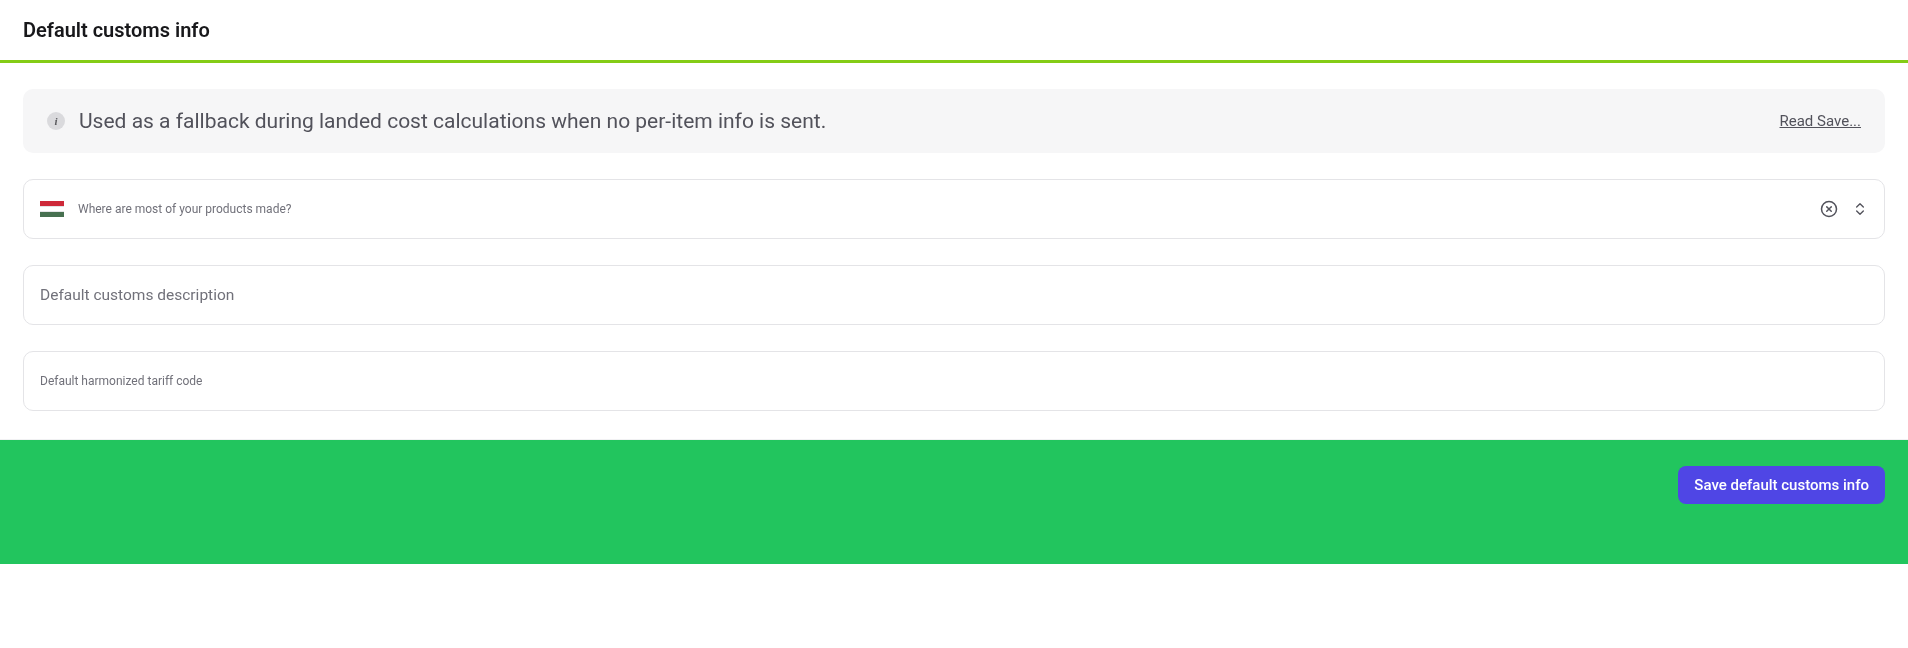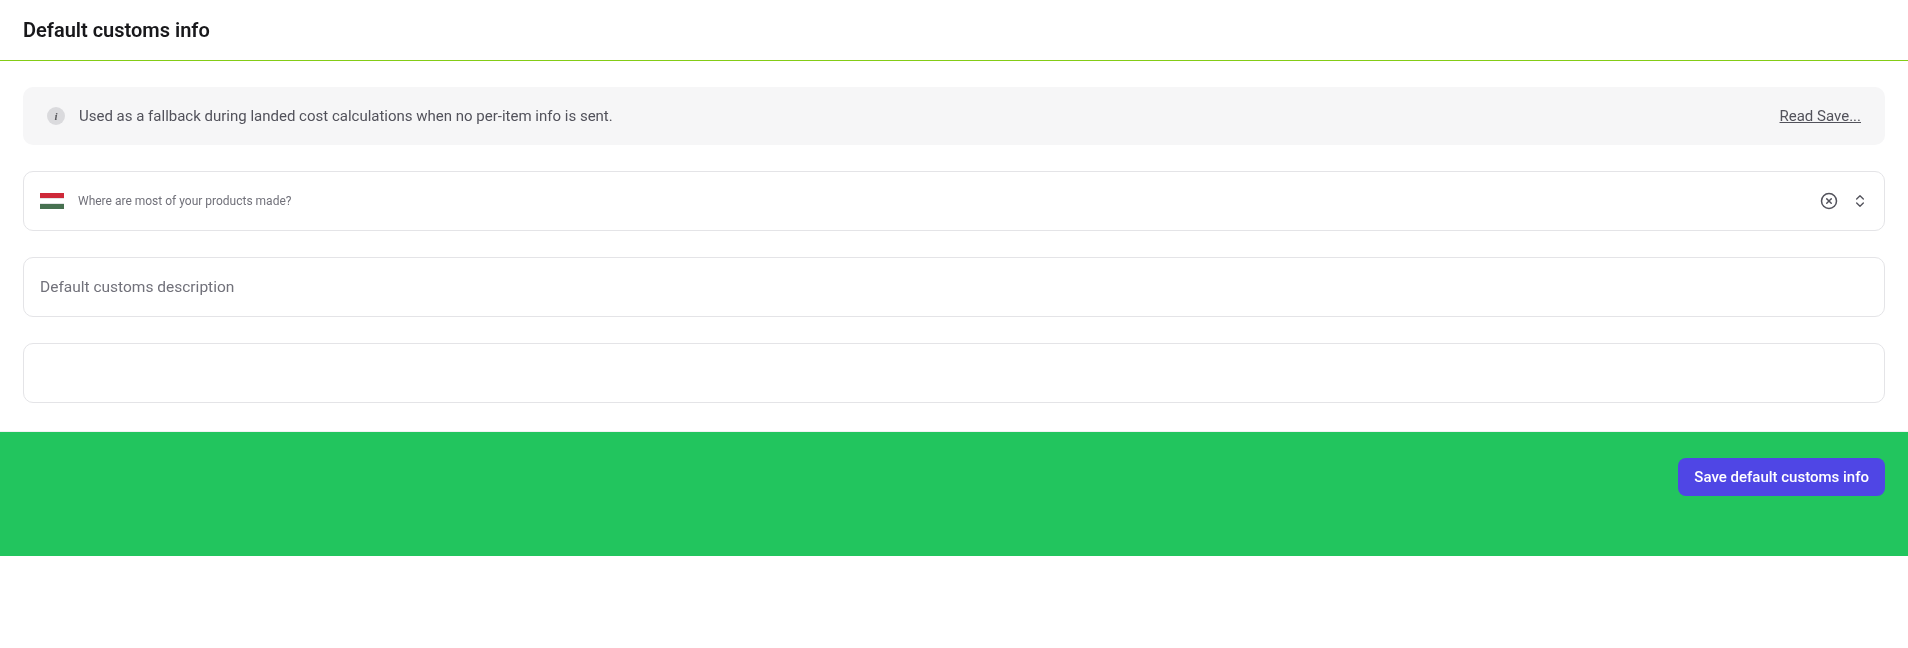--- a/index.html
+++ b/index.html
@@ -7,21 +7,21 @@
       padding: 0;
       box-sizing: border-box;
     }
     body {
       font-family: -apple-system, BlinkMacSystemFont, "Segoe UI", Roboto, Helvetica, Arial, sans-serif;
       background: #ffffff;
       color: #18181b;
     }
     .header {
       padding: 18px 23px;
-      border-bottom: 1px solid #84cc16;
+      border-bottom: 3px solid #84cc16;
     }
     .header h1 {
       font-size: 20px;
       font-weight: 600;
       color: #18181b;
     }
     .content {
       padding: 26px 23px 28px 23px;
       display: flex;
       flex-direction: column;
@@ -45,21 +45,21 @@
       justify-content: center;
       flex-shrink: 0;
       font-size: 11px;
       font-weight: 600;
       font-style: italic;
       color: #5a5a5e;
       font-family: Georgia, serif;
     }
     .info-text {
       flex: 1;
-      font-size: 15px;
+      font-size: 21px;
       color: #52525b;
     }
     .info-link {
       font-size: 15px;
       color: #52525b;
       text-decoration: underline;
       cursor: pointer;
     }
     .field {
       border: 1px solid #e4e4e7;
@@ -182,20 +182,21 @@
       </span>
     </div>
   </div>
 
   <div class="field">
     <input type="text" class="field-input" placeholder="Default customs description" style="">
   </div>
 
   <div class="field">
     <div class="field-body">
+      <div class="field-label">Default harmonized tariff code</div>
     </div>
   </div>
 
 </div>
 
 <div class="footer">
   <button class="save-btn">Save default customs info</button>
 </div>
 
 </body></html>

